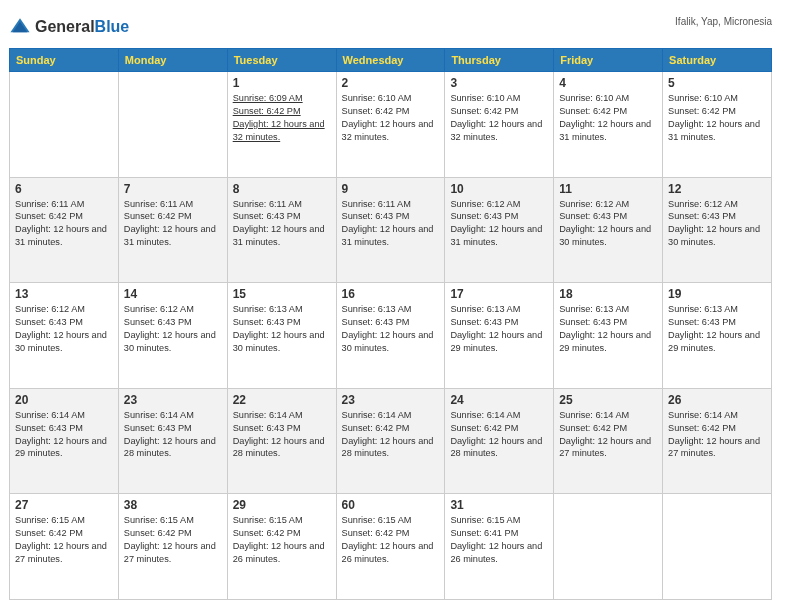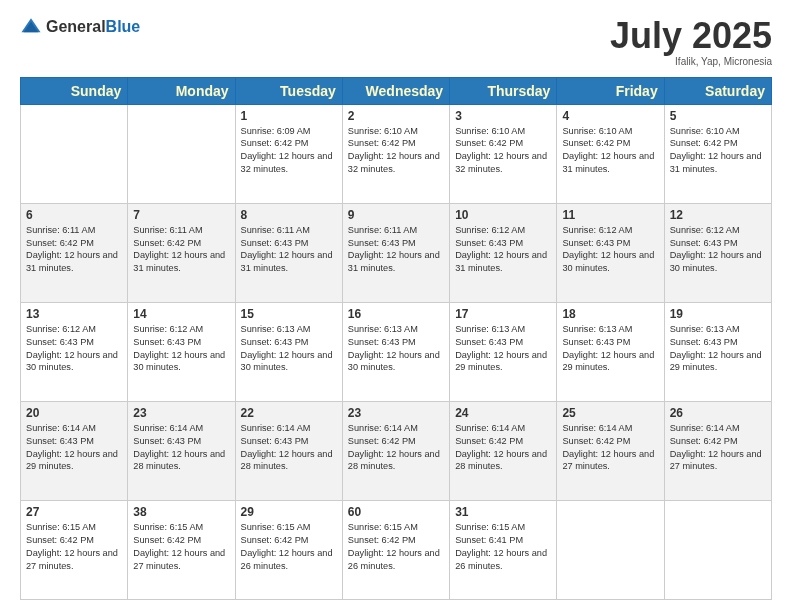--- a/index.html
+++ b/index.html
@@ -6,21 +6,21 @@
     body {
       font-family: Arial, sans-serif;
       background: #fff;
       width: 792px;
       height: 612px;
       overflow: hidden;
     }
     .page {
       width: 792px;
       height: 612px;
-      padding: 16px 20px 12px 20px;
+      padding: 16px 20px 12px 9px;
       display: flex;
       flex-direction: column;
     }
     .header {
       display: flex;
       justify-content: space-between;
       align-items: flex-start;
       margin-bottom: 10px;
     }
     .logo {
@@ -59,24 +59,24 @@
     }
     .calendar {
       flex: 1;
       border: 1px solid #ccc;
       border-collapse: collapse;
       width: 100%;
       table-layout: fixed;
     }
     .calendar th {
       background-color: #2979b8;
-      color: #fef9c3;
-      text-align: right;
+      color: #fde047;
+      text-align: left;
       padding: 5px 6px;
-      font-size: 14px;
+      font-size: 11px;
       font-weight: bold;
       border: 1px solid #1a6db5;
     }
     .calendar td {
       vertical-align: top;
       padding: 4px 5px;
       border: 1px solid #ccc;
       font-size: 9.5px;
       color: #333;
       height: 82px;
@@ -116,21 +116,20 @@
         <polygon points="15,3 28,22 2,22" fill="#2979b8"></polygon>
         <polygon points="15,8 25,22 5,22" fill="#1a5fa0"></polygon>
       </svg>
       <div>
         <div>
           <span class="logo-text-general">General</span><span class="logo-text-blue">Blue</span>
         </div>
       </div>
     </div>
     <div class="title-block">
-      <div class="main-title">July 2025</div>
       <div class="subtitle">Ifalik, Yap, Micronesia</div>
     </div>
   </div>
 
   <table class="calendar">
     <thead>
       <tr>
         <th>Sunday</th>
         <th>Monday</th>
         <th>Tuesday</th>
@@ -139,21 +138,21 @@
         <th>Friday</th>
         <th>Saturday</th>
       </tr>
     </thead>
     <tbody id="calendar-body">
     <tr>
           <td class="empty-cell"></td>
           <td class="empty-cell"></td>
           <td>
             <span class="day-num">1</span>
-            <div class="day-info" style="white-space: pre-line;">Sunrise: 6:09 AM
+            <div class="day-info" style="white-space: pre-line; text-decoration: underline;">Sunrise: 6:09 AM
 Sunset: 6:42 PM
 Daylight: 12 hours and 32 minutes.</div>
           </td>
           <td>
             <span class="day-num">2</span>
             <div class="day-info" style="white-space: pre-line;">Sunrise: 6:10 AM
 Sunset: 6:42 PM
 Daylight: 12 hours and 32 minutes.</div>
           </td>
           <td>

